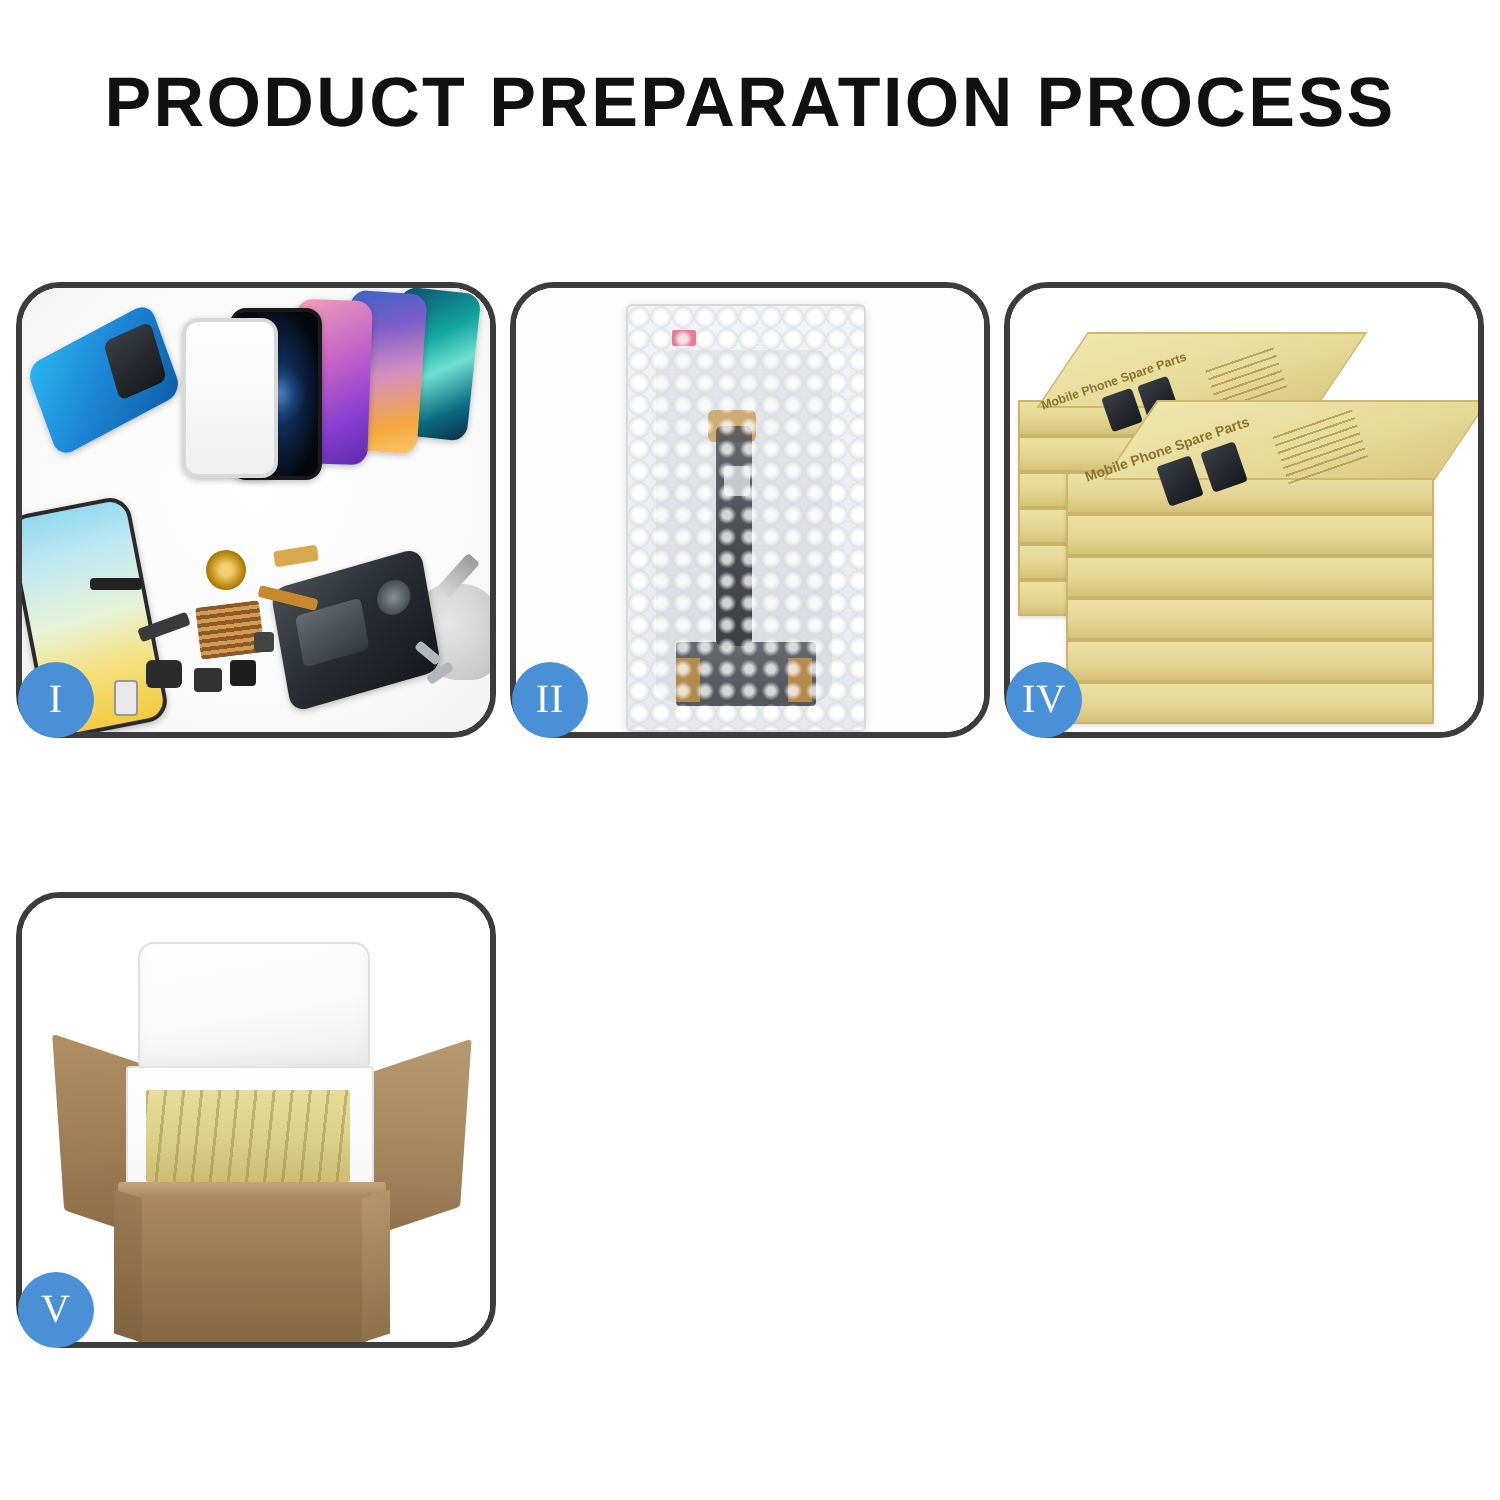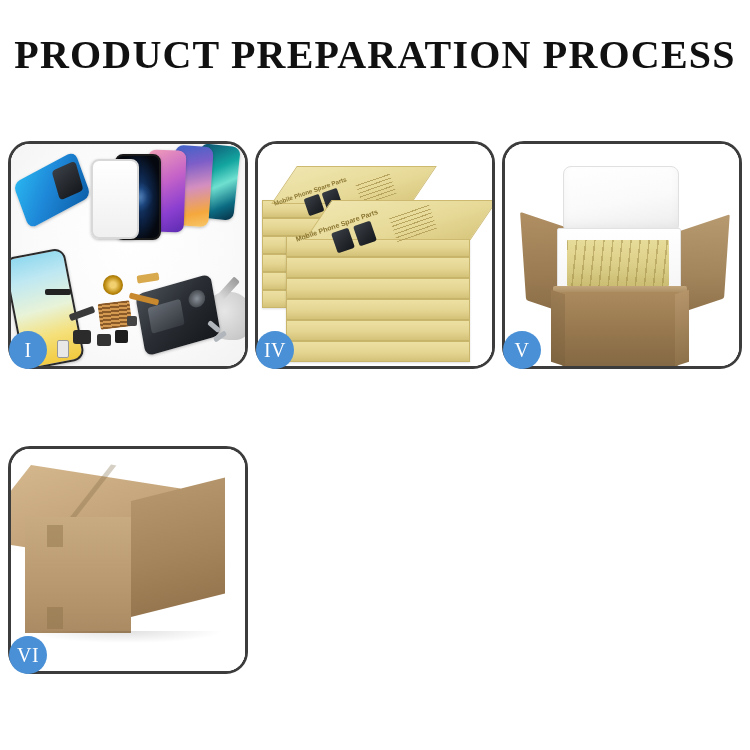--- a/index.html
+++ b/index.html
@@ -15,22 +15,22 @@
     color: #111111;
     position: relative;
   }
 
   
   .header {
     padding-top: 34px;
     text-align: center;
   }
   .title {
-    font-family: Liberation Serif, serif;
-    font-size: 40px;
+    font-family: Liberation Sans, sans-serif;
+    font-size: 35px;
     font-weight: bold;
     letter-spacing: 1.2px;
     color: #111111;
     line-height: 1.05;
     margin: 0;
     white-space: nowrap;
   }
   .subtitle {
     font-family: "Liberation Sans", sans-serif;
     font-size: 15.5px;
@@ -458,20 +458,38 @@
         <div class="part part-chip2"></div>
         <div class="part part-chip3"></div>
         <div class="part part-sil1"></div>
         <div class="part part-sil2"></div>
         <div class="part part-tool"></div>
       </div>
     </div>
     <div class="badge">I</div>
   </div>
 
+  <div class="panel">
+    <div class="panel-inner">
+      <div class="photo p2">
+        <div class="bubble-bag">
+          <div class="bubble-screen"></div>
+          <div class="bubble-connector"></div>
+          <div class="bubble-flex"></div>
+          <div class="bubble-chip"></div>
+          <div class="bubble-bottom"></div>
+          <div class="bubble-tan1"></div>
+          <div class="bubble-tan2"></div>
+          <div class="bubble-label"></div>
+          <div class="bubble-overlay"></div>
+        </div>
+      </div>
+    </div>
+    <div class="badge">II</div>
+  </div>
 
 
   <div class="panel">
     <div class="panel-inner">
       <div class="photo p4">
         <div class="stack">
 
           <div class="sbox" style="left:4px; top:56px; width:64px; height:16px;"></div>
           <div class="sbox" style="left:4px; top:74px; width:64px; height:16px;"></div>
           <div class="sbox" style="left:4px; top:92px; width:64px; height:16px;"></div>
@@ -511,28 +529,14 @@
         <div class="c5-foam-lid"></div>
         <div class="c5-foam"></div>
         <div class="c5-inner"></div>
         <div class="c5-lip"></div>
         <div class="c5-body"></div>
       </div>
     </div>
     <div class="badge">V</div>
   </div>
 
-  <div class="panel">
-    <div class="panel-inner">
-      <div class="photo p6">
-        <div class="c6-top"></div>
-        <div class="c6-seam-top"></div>
-        <div class="c6-side"></div>
-        <div class="c6-front"></div>
-        <div class="c6-tape1"></div>
-        <div class="c6-tape2"></div>
-        <div class="c6-shadow"></div>
-      </div>
-    </div>
-    <div class="badge">VI</div>
-  </div>
 
 </div>
 
 </body></html>

